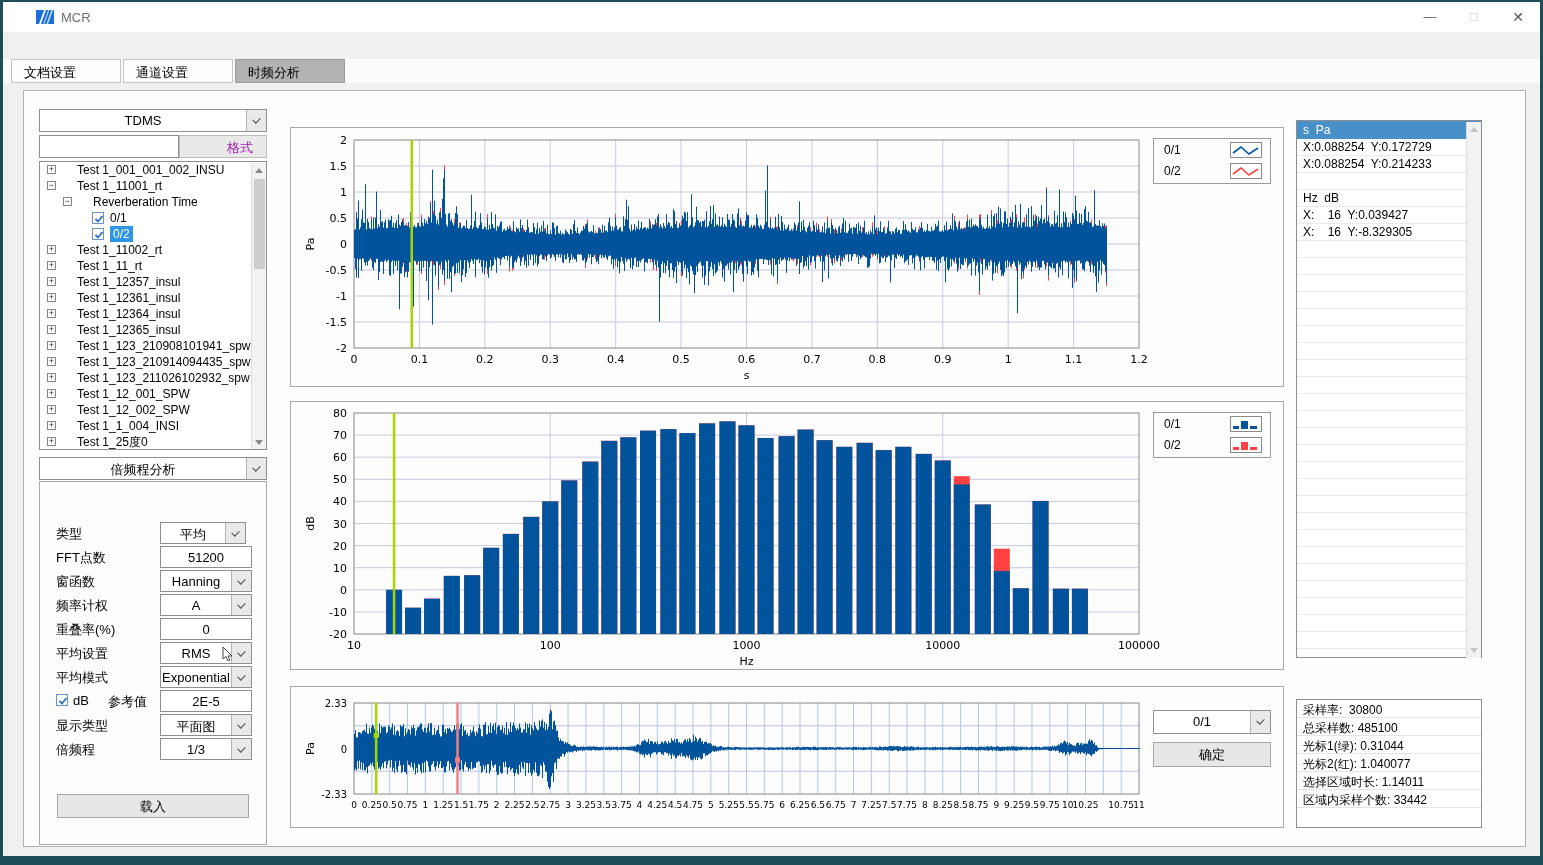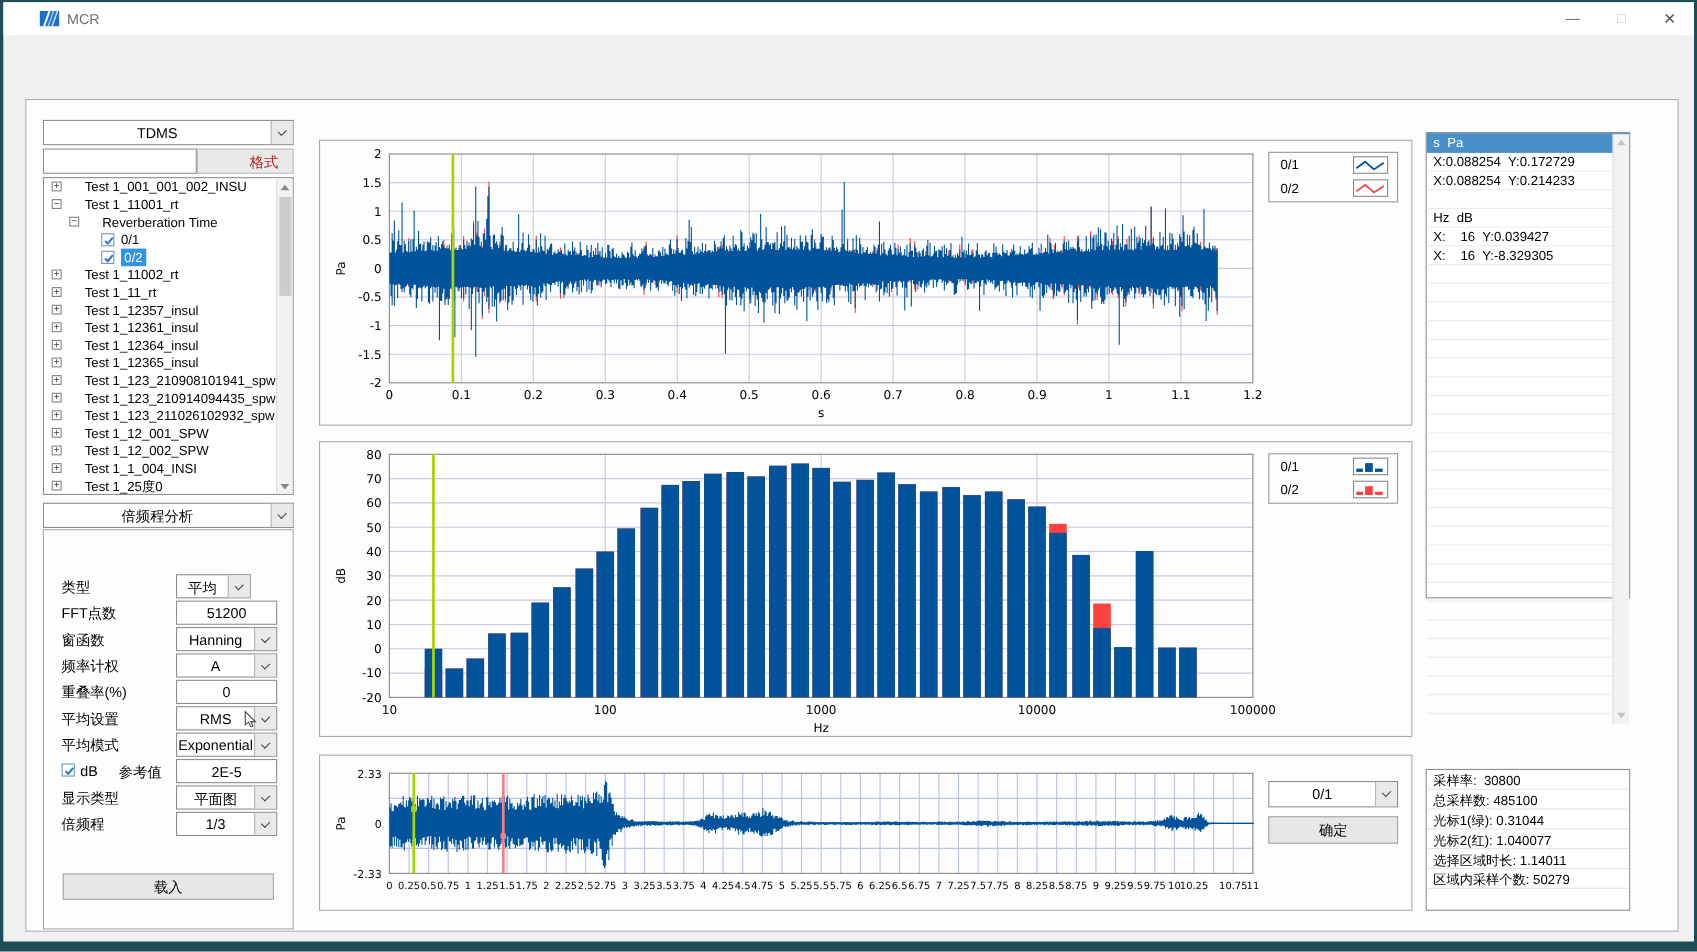--- a/index.html
+++ b/index.html
@@ -26,41 +26,41 @@
   .tab.active { background:#b3b3b3; border-color:#9d9d9d; }
   
   .mainpanel { position:absolute; left:20px; top:88px; width:1503px; height:757px; background:#fdfdfd; border:1px solid #b0b0b0; }
   
   .combo { position:absolute; background:#fff; border:1px solid #8f8f8f; display:flex; align-items:stretch; }
   .combo .txt { flex:1; text-align:center; font-size:13px; padding-top:3px; overflow:hidden; white-space:nowrap; }
   .combo .arrowbox { width:20px; background:#e9e9e9; border-left:1px solid #b5b5b5; position:relative; }
   .chev { position:absolute; left:6px; top:7px; width:7px; height:5px; border-left:1.6px solid #4a4a4a; border-bottom:1.6px solid #4a4a4a; transform:rotate(-45deg); transform-origin:center; }
   .inputbox { position:absolute; background:#fff; border:1px solid #8f8f8f; text-align:center; font-size:13px; padding-top:3px; }
   .btn { position:absolute; background:#e7e7e7; border:1px solid #a5a5a5; text-align:center; font-size:13px; padding-top:3px; }
-  .btn.disabled { color:#b91c1c; background:#e9e9e9; border-color:#bdbdbd;padding-left:34px; }
+  .btn.disabled { color:#a21caf; background:#e9e9e9; border-color:#bdbdbd;padding-left:34px; }
   
   .tree { position:absolute; left:36px; top:159px; width:228px; height:289px; background:#fff; border:1px solid #8f8f8f; overflow:hidden; }
   .treerow { position:relative; height:16px; line-height:16px; white-space:nowrap; font-size:12px; }
   .tglyph { position:absolute; top:3px; width:9px; height:9px; border:1px solid #848484; background:#fff; font-size:9px; line-height:7px; text-align:center; color:#333; }
   .tcheck { position:absolute; top:2px; width:12px; height:12px; border:1px solid #6b96c8; background:#fff; }
   .tcheck svg { position:absolute; left:1px; top:1px; }
   .tlabel { position:absolute; top:0; }
   .tlabel.sel { background:#2e95e8; color:#fff; padding:0 3px; }
   .vscroll { position:absolute; top:1px; width:15px; background:#f2f2f2; border-left:1px solid #dcdcdc; }
   .vthumb { position:absolute; left:2px; width:11px; background:#cdcdcd; }
   .sarrow { position:absolute; left:3px; width:0; height:0; }
   
   .gbox { position:absolute; background:#fdfdfd; border:1px solid #a9a9a9; }
   
   .legend { position:absolute; border:1px solid #9a9a9a; background:#fdfdfd; }
   .legrow { position:relative; height:21px; }
   .legrow .lname { position:absolute; left:10px; top:4px; font-size:12px; }
   .legrow .licon { position:absolute; right:8px; top:3px; width:32px; height:16px; border:1px solid #8a8a8a; background:#fff; }
   
-  .cursorpanel { position:absolute; left:1293px; top:118px; width:186px; height:424px; background:#fff; border:1px solid #8f8f8f; }
+  .cursorpanel { position:absolute; left:1293px; top:118px; width:186px; height:538px; background:#fff; border:1px solid #8f8f8f; }
   .cp-header { height:18px; background:#4a90c8; color:#fff; font-size:12px; padding:2px 0 0 6px; white-space:pre; }
   .cp-row { height:17px; border-bottom:1px solid #ebebeb; font-size:12px; padding:1px 0 0 6px; white-space:pre; }
   .infopanel { position:absolute; left:1293px; top:697px; width:186px; height:129px; background:#fff; border:1px solid #8f8f8f; }
   .ip-row { height:18px; border-bottom:1px solid #e4e4e4; font-size:12px; padding:2px 0 0 6px; white-space:pre; }
   .formlabel { position:absolute; font-size:13px; }
   .mousecursor { position:absolute; }
   svg text { font-family:"DejaVu Sans","Liberation Sans",sans-serif; }
 </style>
 </head>
 <body>
@@ -74,20 +74,25 @@
       <path d="M7 14 L12 0 L13.5 0 L8.5 14 Z" fill="#9cc3ef"></path>
       <path d="M10.5 14 L15.5 0 L17 0 L12 14 Z" fill="#ffffff" opacity="0.8"></path>
     </svg>
     <span class="apptitle">MCR</span>
     <span class="winbtn min">—</span>
     <span class="winbtn max">□</span>
     <span class="winbtn close">✕</span>
   </div>
 
 
+  <div class="tabbar" id="tabbar">
+      <div class="tab" style="left: 8px;">文档设置</div>
+      <div class="tab" style="left: 120px;">通道设置</div>
+      <div class="tab active" style="left: 232px;">时频分析</div>
+    </div>
 
   <div class="mainpanel"></div>
 
   <div class="combo" style="left:36px;top:107px;width:228px;height:23px;">
     <div class="txt">TDMS</div>
     <div class="arrowbox">
         <span class="chev"></span>
       </div>
   </div>
   <div class="inputbox" style="left:36px;top:133px;width:140px;height:23px;"></div>
@@ -183,21 +188,21 @@
 
   <div class="combo" style="left:36px;top:455px;width:228px;height:23px;">
     <div class="txt">倍频程分析</div>
     <div class="arrowbox">
         <span class="chev"></span>
       </div>
   </div>
 
   <div class="gbox" style="left:36px;top:479px;width:228px;height:364px;" id="formbox">
       <span class="formlabel" style="left: 16px; top: 43px;">类型</span>
-      <div class="combo" style="left: 120px; top: 40px; width: 68px; height: 22px;">
+      <div class="combo" style="left: 120px; top: 40px; width: 86px; height: 22px;">
         <div class="txt">平均</div>
         <div class="arrowbox">
           <span class="chev"></span>
         </div>
       </div>
       <span class="formlabel" style="left: 16px; top: 67px;">FFT点数</span>
       <div class="inputbox" style="left: 120px; top: 64px; width: 92px; height: 22px;">51200</div>
       <span class="formlabel" style="left: 16px; top: 91px;">窗函数</span>
       <div class="combo" style="left: 120px; top: 88px; width: 92px; height: 22px;">
         <div class="txt">Hanning</div>
@@ -609,16 +614,16 @@
       <span class="sarrow" style="bottom:5px;border-left:4px solid transparent;border-right:4px solid transparent;border-top:5px solid #c3c3c3;"></span>
     </div>
   </div>
 
   <div class="infopanel" id="infopanel">
       <div class="ip-row">采样率:  30800</div>
       <div class="ip-row">总采样数: 485100</div>
       <div class="ip-row">光标1(绿): 0.31044</div>
       <div class="ip-row">光标2(红): 1.040077</div>
       <div class="ip-row">选择区域时长: 1.14011</div>
-      <div class="ip-row">区域内采样个数: 50279</div>
+      <div class="ip-row">区域内采样个数: 33442</div>
     </div>
 
 </div>
 
 </body></html>

